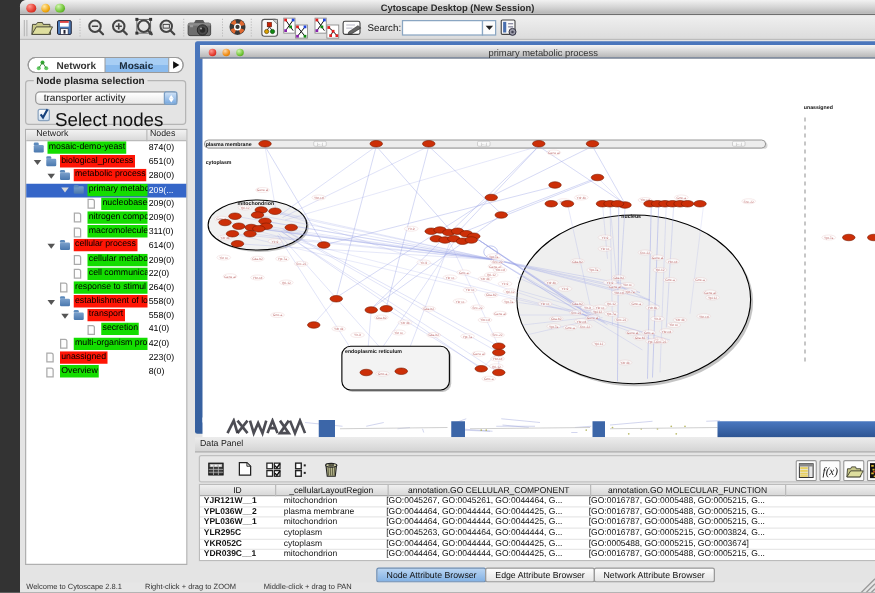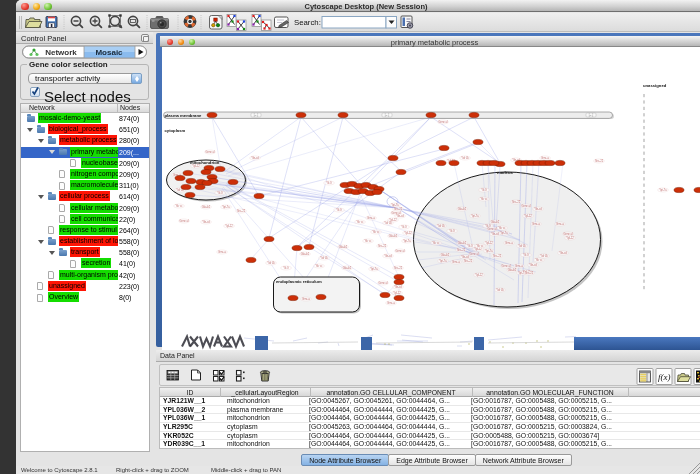--- a/index.html
+++ b/index.html
@@ -164,40 +164,39 @@
           <rect x="385" y="3" width="11" height="11.5" rx="1" fill="#f8f8f8" stroke="#444" stroke-width="0.9"></rect>
           <rect x="386.5" y="4.5" width="2.5" height="8.5" fill="#4a6fae"></rect>
           <line x1="390.5" y1="6" x2="394.5" y2="6" stroke="#557" stroke-width="0.7"></line>
           <line x1="390.5" y1="8.5" x2="394.5" y2="8.5" stroke="#557" stroke-width="0.7"></line>
           <circle cx="394" cy="12.5" r="2.8" fill="#9a9aa8" stroke="#223" stroke-width="0.7"></circle>
           <circle cx="394" cy="12.5" r="1" fill="#445"></circle>
         </g>
       </svg></div>
  <div id="mainbg"></div>
  <div id="cp">
-  <div id="cphdr">Control Panel<div id="cpfloat"></div></div>
   <div id="segwrap" style="position:absolute;left:0;top:13px"><svg width="137" height="15" font-family="Liberation Sans, sans-serif">
 <rect x="6.5" y="1" width="124" height="12" rx="6" fill="#fff" stroke="#9a9a9a" stroke-width="0.9"></rect>
 <rect x="68" y="1" width="51" height="12" fill="#8abbee"></rect>
 <rect x="68" y="1" width="51" height="6" fill="#a8cef4"></rect>
 <path d="M119 1 h5 a6 6 0 0 1 0 12 h-5 z" fill="#fff"></path>
 <rect x="6.5" y="1" width="124" height="12" rx="6" fill="none" stroke="#9a9a9a" stroke-width="0.9"></rect>
 <line x1="68" y1="1" x2="68" y2="13" stroke="#9a9a9a" stroke-width="0.8"></line>
 <line x1="119" y1="1" x2="119" y2="13" stroke="#9a9a9a" stroke-width="0.8"></line>
 <circle cx="18" cy="5" r="1.6" fill="#3a3"></circle>
           <circle cx="15" cy="9.5" r="1.6" fill="#6c6"></circle>
           <circle cx="21" cy="9.5" r="1.6" fill="#6c6"></circle>
 <line x1="18" y1="5" x2="15" y2="9.5" stroke="#383" stroke-width="0.7"></line>
           <line x1="18" y1="5" x2="21" y2="9.5" stroke="#383" stroke-width="0.7"></line>
 <text x="45" y="10" font-size="8" font-weight="bold" fill="#333" text-anchor="middle">Network</text>
 <text x="93" y="10" font-size="8" font-weight="bold" fill="#1a2a3a" text-anchor="middle">Mosaic</text>
 <path d="M122.5 4 L127.5 7 L122.5 10 Z" fill="#111"></path>
 </svg></div>
   <div id="grp">
-        <div id="grplbl">Gene color selection</div>
+        <div id="grplbl">Node plasma selection</div>
     <div id="combo">transporter activity<div id="combobtn"></div></div>
     <div id="chk">
           <svg width="10" height="10" viewBox="0 0 10 10" style="position:absolute;left:0;top:-2px;display:block;overflow:visible">
             <path d="M1.5 5.5 L3.4 8 L7 1.5" fill="none" stroke="#16427e" stroke-width="1.7"></path>
           </svg>
         </div>
         <div id="chklbl">Select nodes</div>
   </div>
   <div id="treebox">
    <div id="treehdr">

